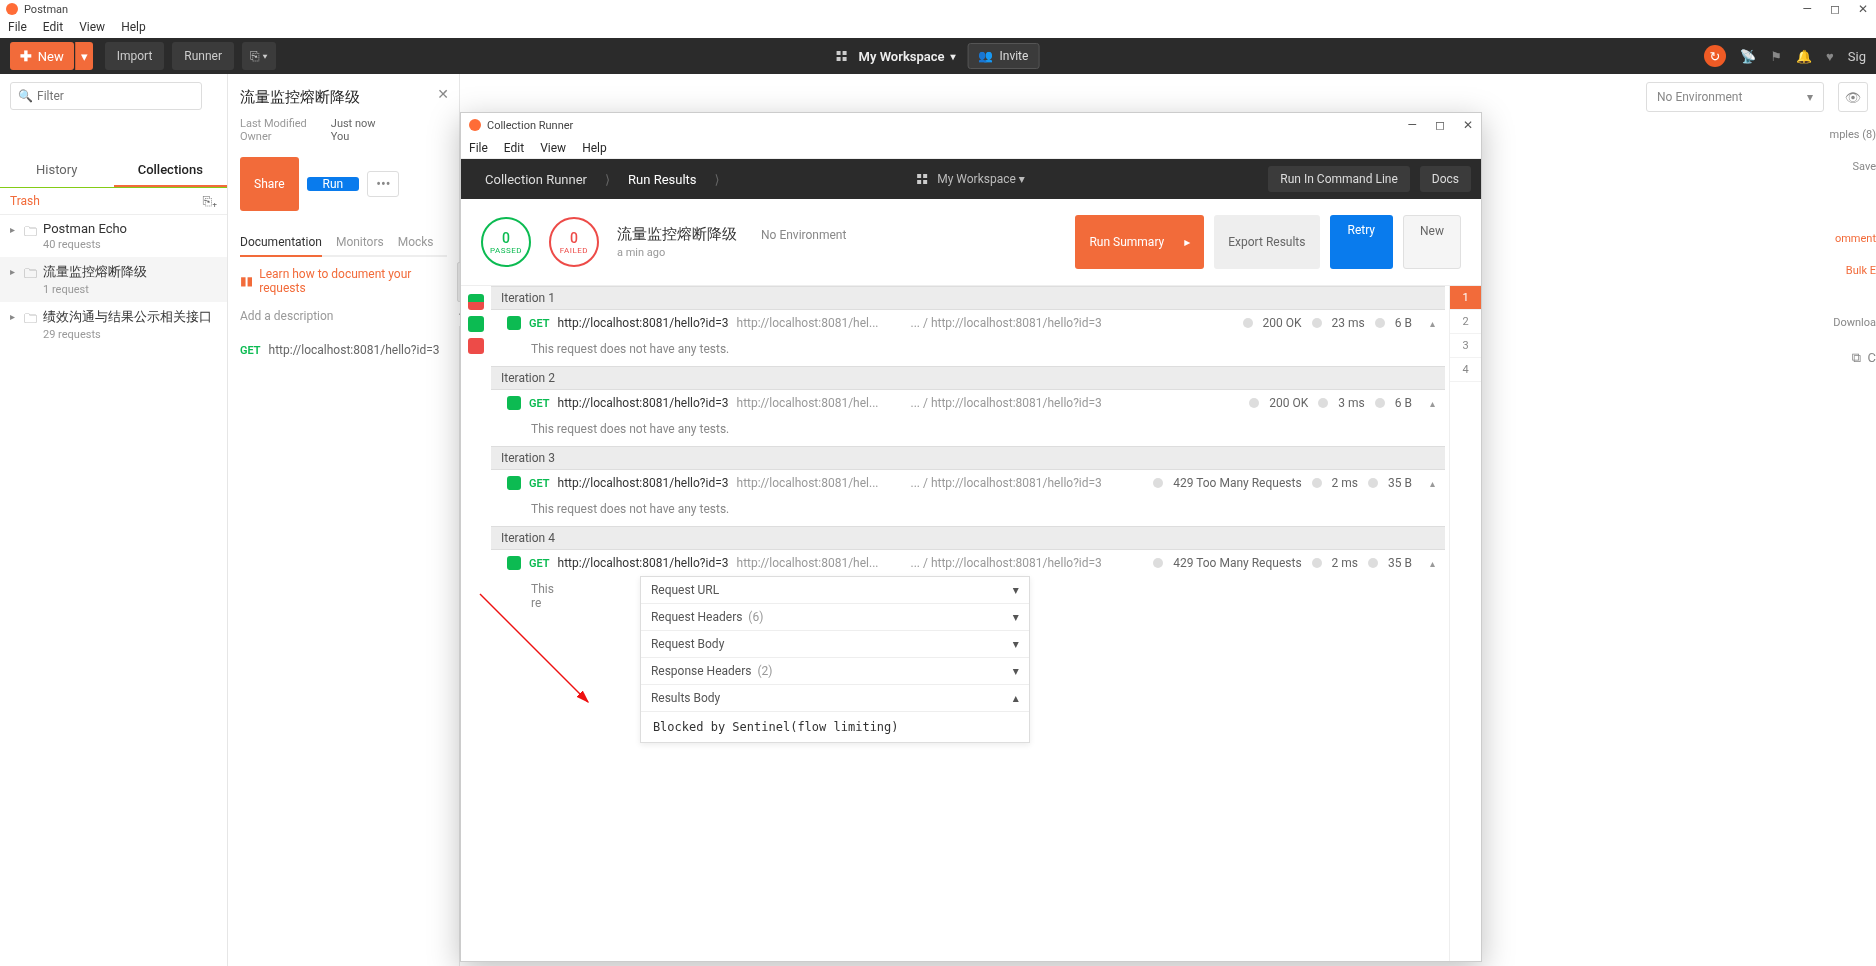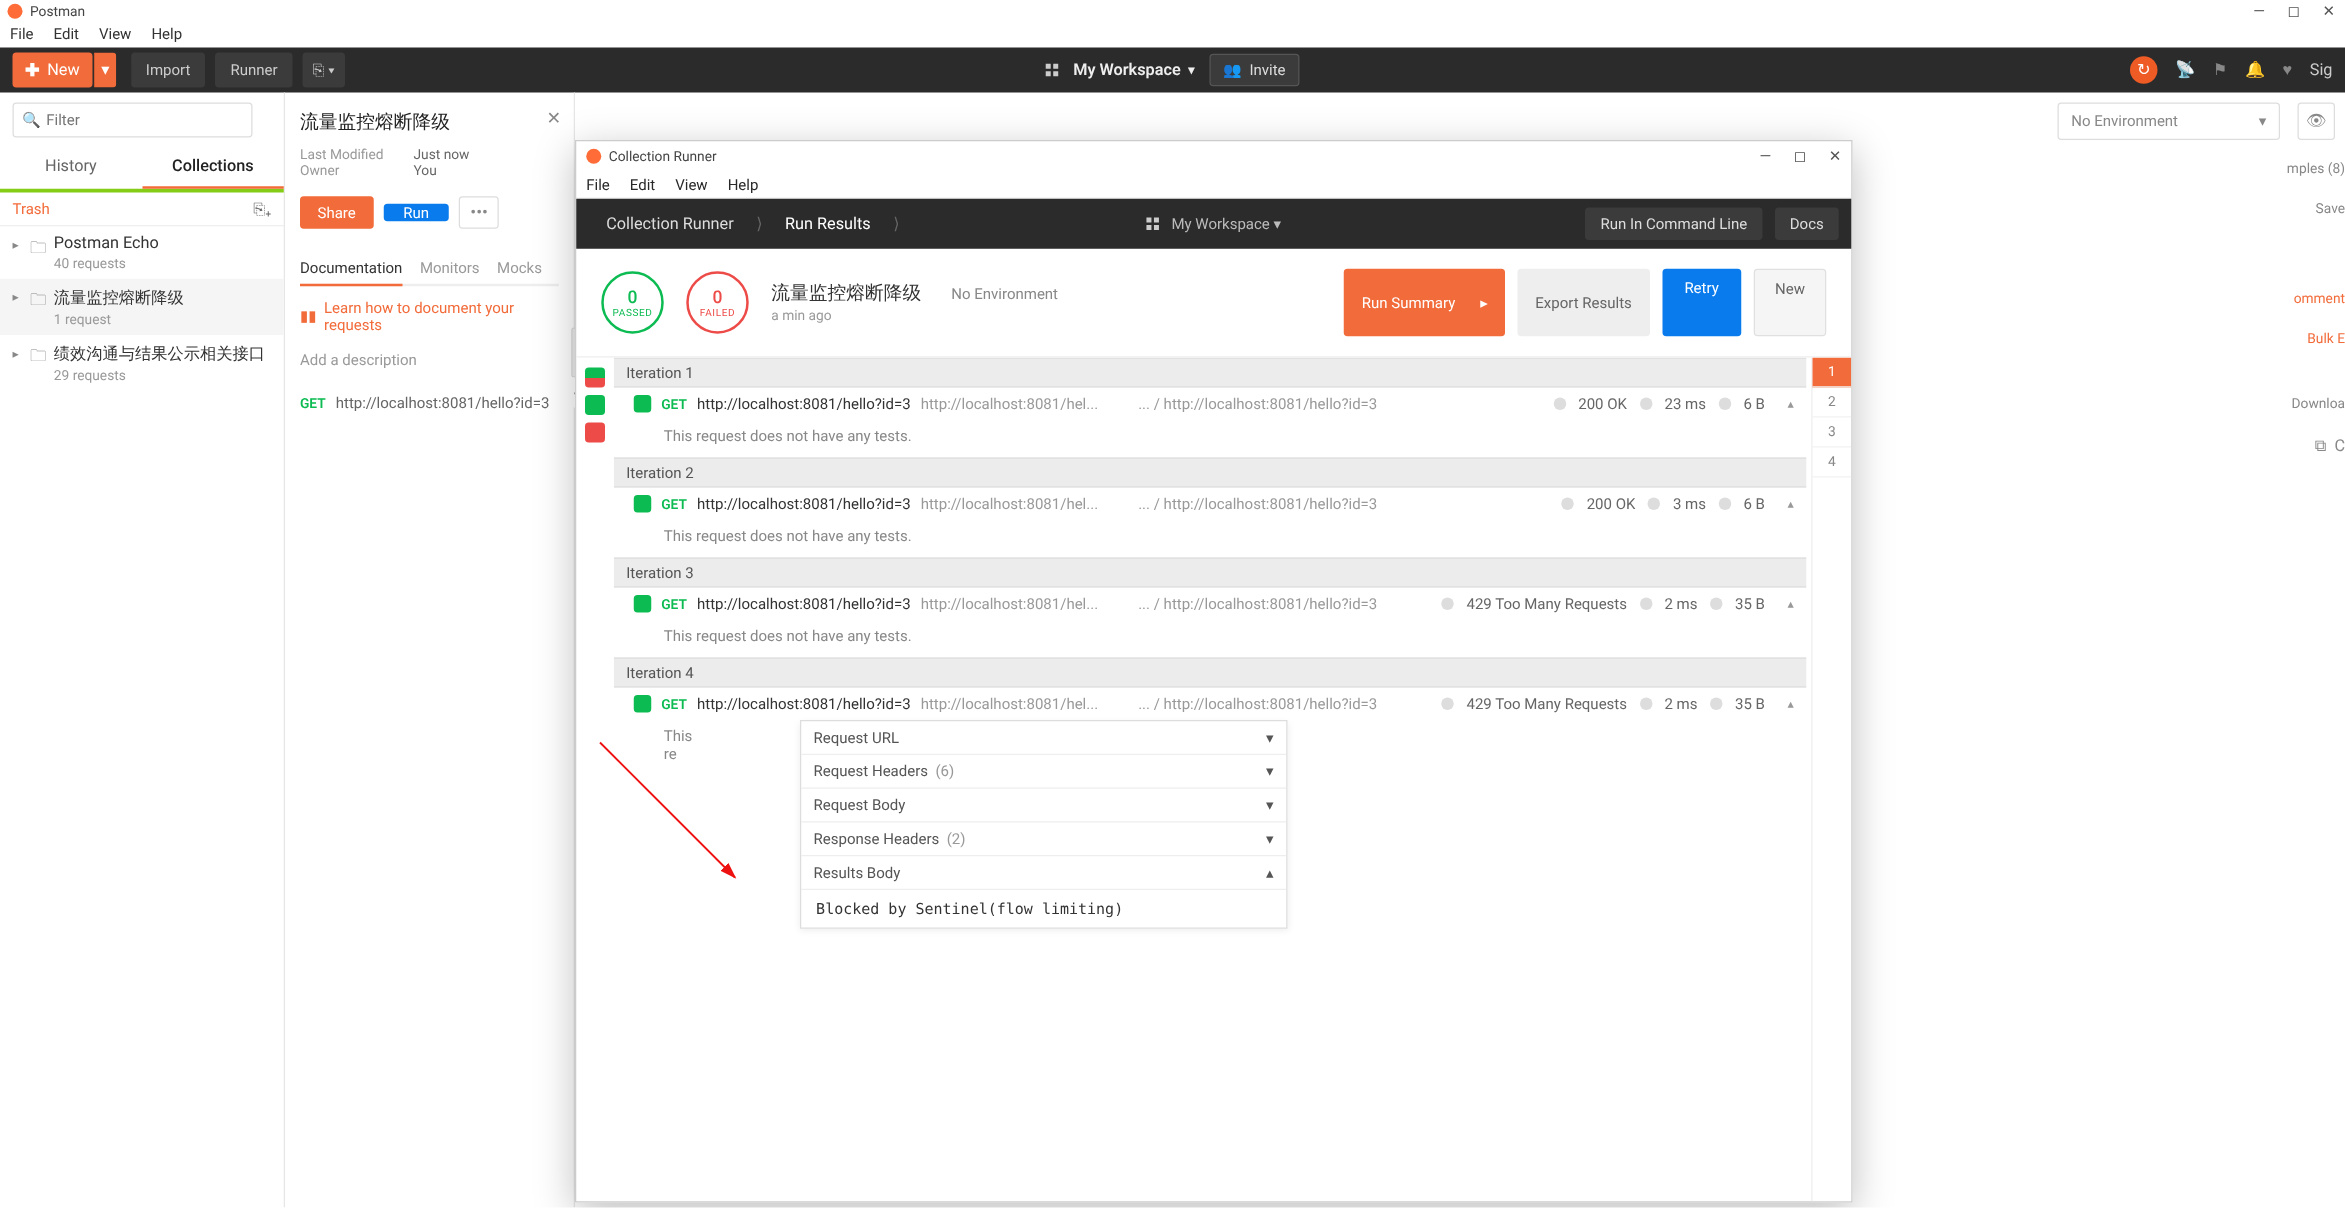--- a/index.html
+++ b/index.html
@@ -31,21 +31,21 @@
 
 
 .main { display:flex; height:calc(100% - 74px); }
 
 
 .sidebar { width:228px; border-right:1px solid #e6e6e6; display:flex; flex-direction:column; }
 .filter-row { padding:8px 10px; display:flex; align-items:center; }
 .filter-input { flex:1; border:1px solid #ddd; border-radius:3px; height:28px; padding:0 8px 0 26px; font-size:12px; color:#888; }
 .filter-wrap { position:relative; flex:1;}
 .filter-wrap .sicon { position:absolute; left:8px; top:7px; color:#aaa; font-size:12px;}
-.side-tabs { display:flex; border-bottom:3px solid #84cc16; }
+.side-tabs { display:flex; border-bottom:1px solid #84cc16;margin-top:36px; }
 .side-tab { flex:1; text-align:center; padding:8px 0; font-size:13px; color:#666; }
 .side-tab.active { color:#222; border-bottom:2px solid #f26b3a; font-weight:500;}
 .trash-row { display:flex; align-items:center; justify-content:space-between; padding:6px 10px; color:#f26b3a; font-size:12px; border-bottom:1px solid #eee;}
 .trash-row .newcol { color:#666;}
 .coll-list { flex:1; overflow:auto; }
 .coll-item { padding:6px 10px 6px 10px; display:flex; align-items:flex-start; gap:6px; }
 .coll-item .arrow { color:#888; font-size:10px; margin-top:3px; width:8px;}
 .coll-item .folder { color:#888; font-size:13px; margin-top:1px;}
 .coll-text { display:flex; flex-direction:column; }
 .coll-name { font-size:13px; color:#333; }
@@ -53,21 +53,21 @@
 .coll-item.active { background:#f5f5f5; }
 
 
 .docpanel { width:232px; border-right:1px solid #e6e6e6; padding:14px 12px; position:relative;}
 .doc-title { font-size:15px; color:#222; margin-bottom:10px;}
 .doc-close { position:absolute; right:10px; top:12px; color:#888; font-size:14px;}
 .doc-meta-row { display:flex; gap:24px; font-size:11px; margin-bottom:14px;}
 .doc-meta-label { color:#999;}
 .doc-meta-val { color:#666;}
 .doc-actions { display:flex; gap:8px; margin-bottom:18px; align-items:center;}
-.btn-share { background:#f26b3a; color:#fff; padding:6px 14px; border-radius:3px; font-size:12px;}
+.btn-share { background:#f26b3a; color:#fff; padding:20px 14px; border-radius:3px; font-size:12px;}
 .btn-run { background:#097bed; color:#fff; padding:0 16px; border-radius:3px; font-size:12px;}
 .btn-more { border:1px solid #ddd; padding:4px 8px; border-radius:3px; color:#888; font-size:14px;}
 .doc-tabs { display:flex; border-bottom:2px solid #eee; margin-bottom:10px; gap:14px;}
 .doc-tab { padding:6px 0; font-size:12px; color:#999;}
 .doc-tab.active { color:#333; border-bottom:2px solid #f26b3a; margin-bottom:-2px;}
 .collapse-handle { position:absolute; right:-12px; top:188px; width:14px; height:40px; background:#eee; border:1px solid #ddd; border-radius:2px; display:flex; align-items:center; justify-content:center; font-size:10px; color:#888;}
 .more-handle { position:absolute; right:-12px; top:228px; width:14px; height:24px; background:#fff; display:flex; align-items:center; justify-content:center; font-size:12px; color:#888;}
 .learn-row { display:flex; align-items:center; gap:6px; color:#f26b3a; font-size:12px; margin-bottom:14px;}
 .add-desc { color:#999; font-size:12px; margin-bottom:20px;}
 .req-row { display:flex; align-items:center; gap:8px; font-size:12px;}

